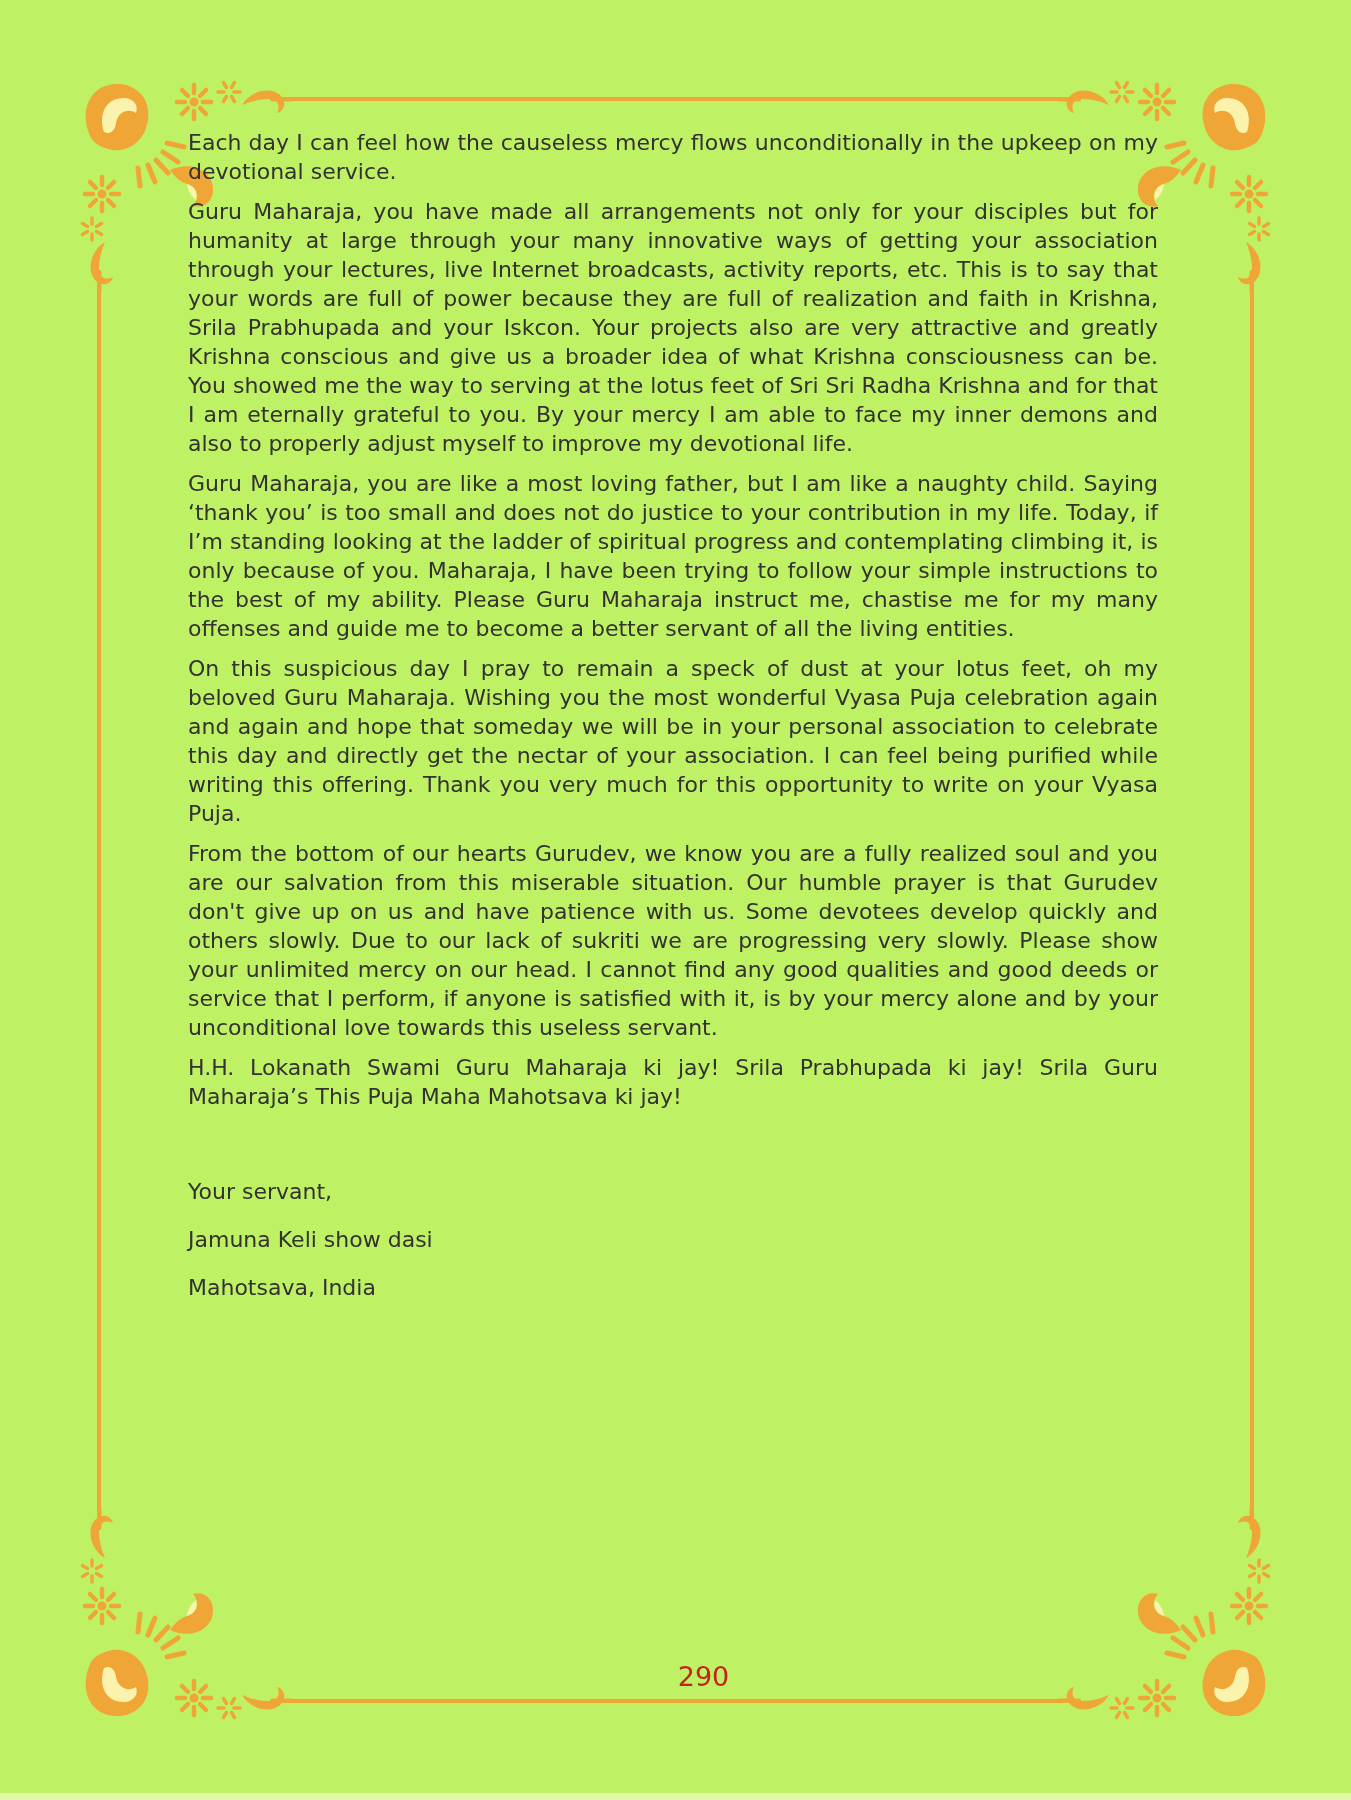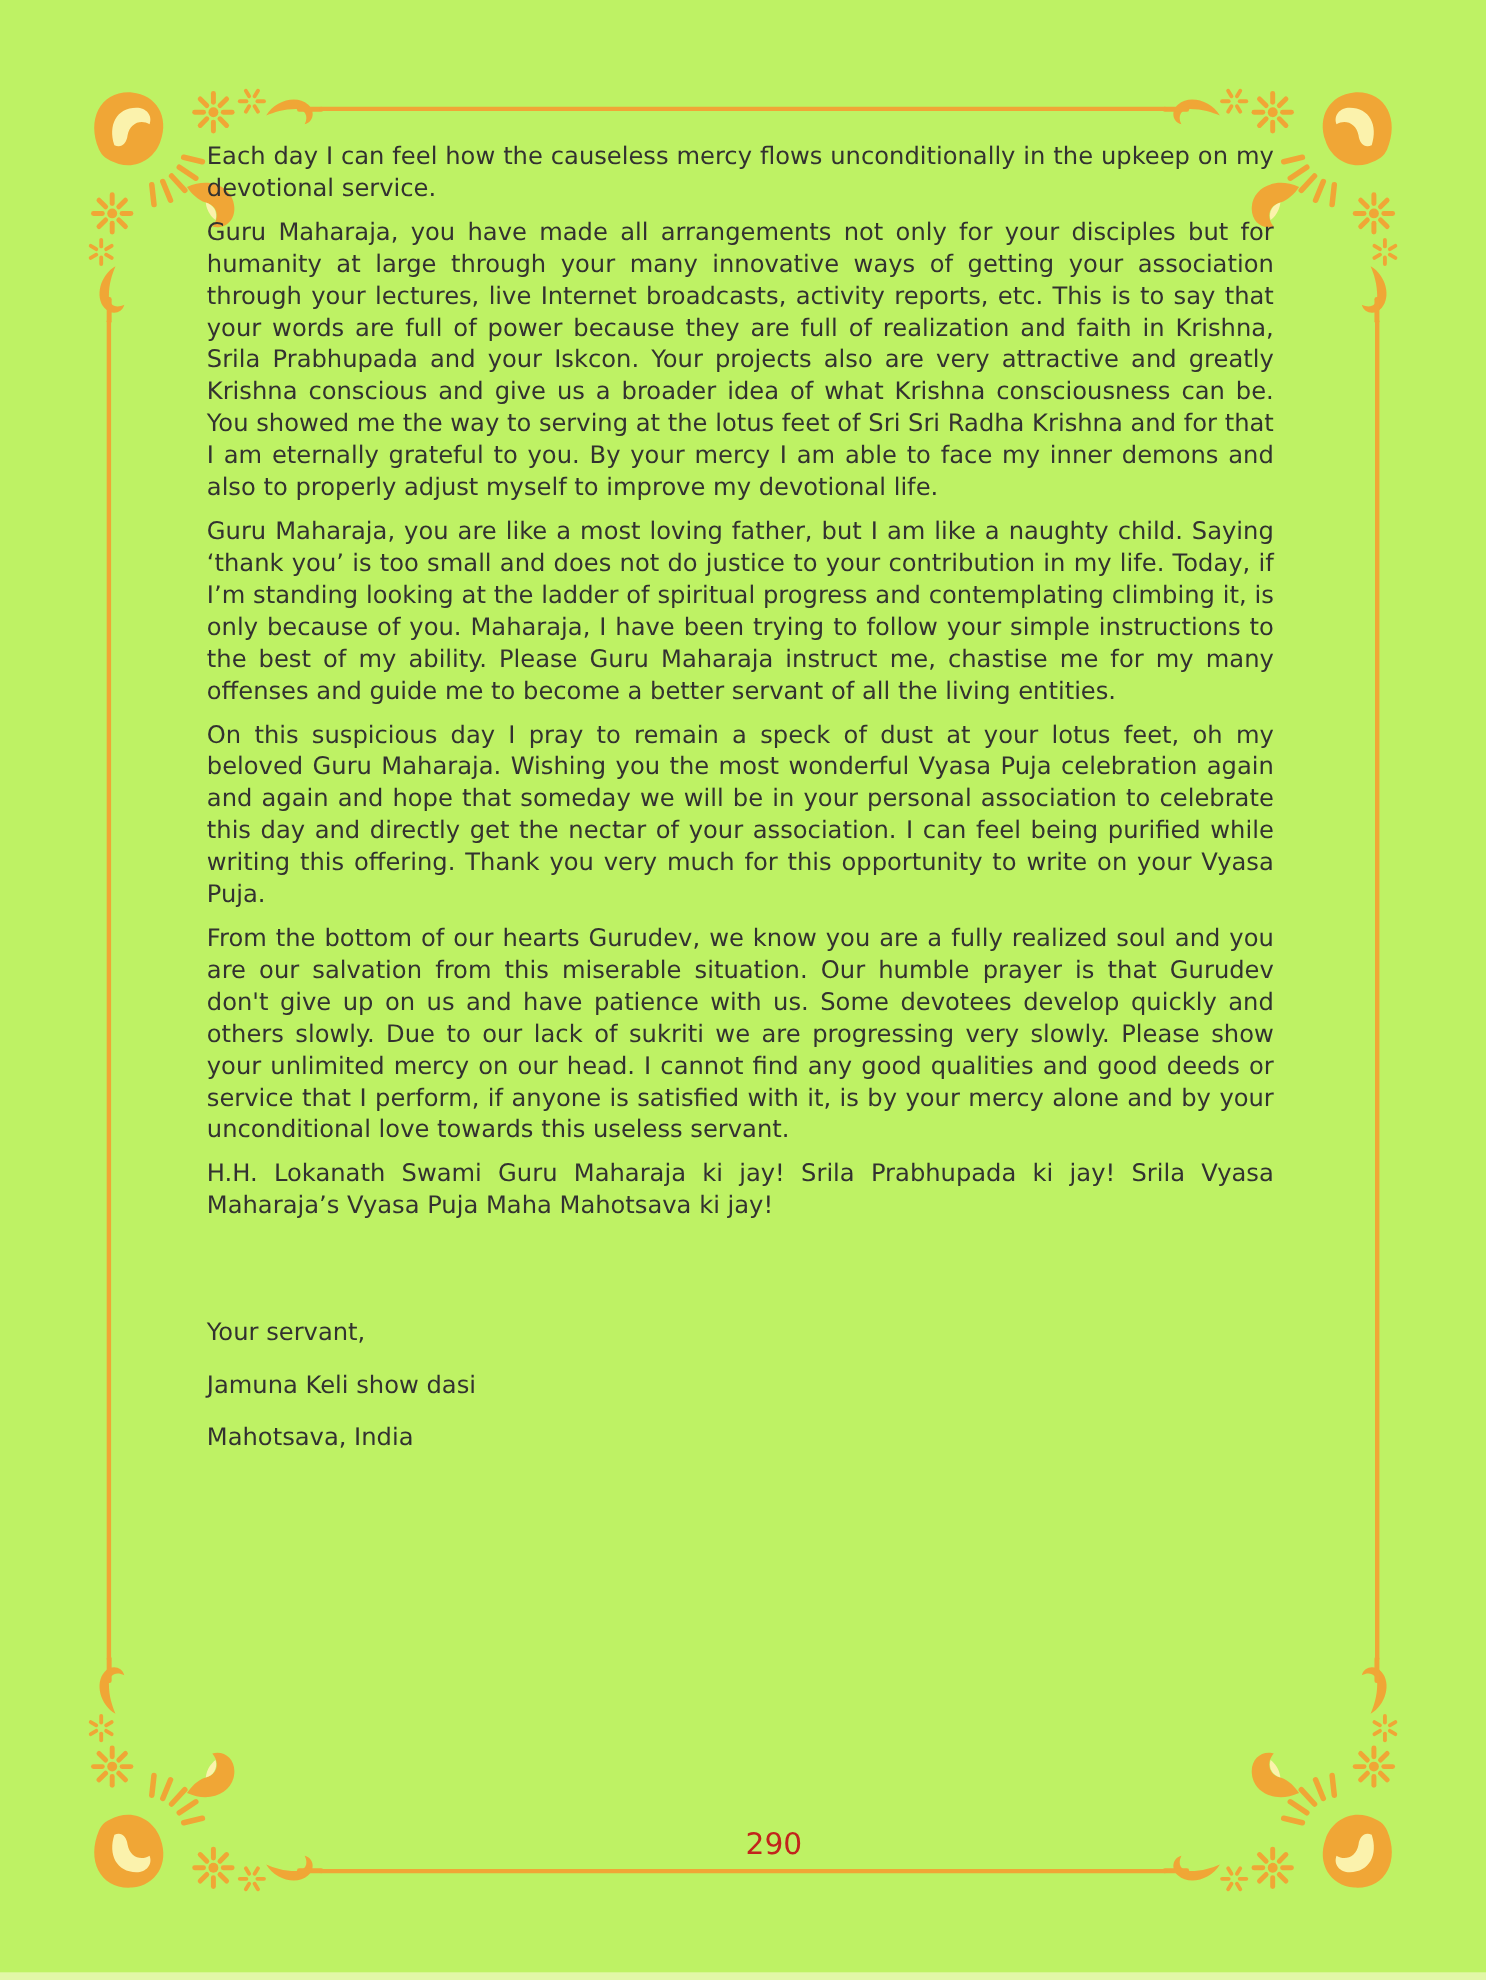--- a/index.html
+++ b/index.html
@@ -33,21 +33,21 @@
   .letter-body {
     position: absolute;
     left: 188px; top: 128px; width: 970px;
     color: #333230;
     font-size: 22px; line-height: 29px;
   }
   .letter-body p.para {
     margin: 0 0 11px 0;
     text-align: justify;
   }
-  .signature { margin-top: 86px; }
+  .signature { margin-top: 66px; }
   .signature p {
     margin: 0 0 19px 0;
     text-align: left;
   }
   .page-number {
     position: absolute;
     left: 0; top: 1662px; width: 100%;
     text-align: center;
     color: #C2241C;
     font-size: 27px; line-height: 30px; padding-left: 28px;
@@ -121,21 +121,21 @@
   <div class="frame-line bottom"></div>
   <div class="frame-line left"></div>
   <div class="frame-line right"></div>
 
   <div class="letter-body">
     <p class="para">Each day I can feel how the causeless mercy flows unconditionally in the upkeep on my devotional service.</p>
     <p class="para">Guru Maharaja, you have made all arrangements not only for your disciples but for humanity at large through your many innovative ways of getting your association through your lectures, live Internet broadcasts, activity reports, etc. This is to say that your words are full of power because they are full of realization and faith in Krishna, Srila Prabhupada and your Iskcon. Your projects also are very attractive and greatly Krishna conscious and give us a broader idea of what Krishna consciousness can be. You showed me the way to serving at the lotus feet of Sri Sri Radha Krishna and for that I am eternally grateful to you. By your mercy I am able to face my inner demons and also to properly adjust myself to improve my devotional life.</p>
     <p class="para">Guru Maharaja, you are like a most loving father, but I am like a naughty child. Saying ‘thank you’ is too small and does not do justice to your contribution in my life. Today, if I’m standing looking at the ladder of spiritual progress and contemplating climbing it, is only because of you. Maharaja, I have been trying to follow your simple instructions to the best of my ability. Please Guru Maharaja instruct me, chastise me for my many offenses and guide me to become a better servant of all the living entities.</p>
     <p class="para">On this suspicious day I pray to remain a speck of dust at your lotus feet, oh my beloved Guru Maharaja. Wishing you the most wonderful Vyasa Puja celebration again and again and hope that someday we will be in your personal association to celebrate this day and directly get the nectar of your association. I can feel being purified while writing this offering. Thank you very much for this opportunity to write on your Vyasa Puja.</p>
     <p class="para">From the bottom of our hearts Gurudev, we know you are a fully realized soul and you are our salvation from this miserable situation. Our humble prayer is that Gurudev don't give up on us and have patience with us. Some devotees develop quickly and others slowly. Due to our lack of sukriti we are progressing very slowly. Please show your unlimited mercy on our head. I cannot find any good qualities and good deeds or service that I perform, if anyone is satisfied with it, is by your mercy alone and by your unconditional love towards this useless servant.</p>
-    <p class="para">H.H. Lokanath Swami Guru Maharaja ki jay! Srila Prabhupada ki jay! Srila Vyasa Maharaja’s Vyasa Puja Maha Mahotsava ki jay!</p>
+    <p class="para">H.H. Lokanath Swami Guru Maharaja ki jay! Srila Prabhupada ki jay! Srila Guru Maharaja’s This Puja Maha Mahotsava ki jay!</p>
 
     <div class="signature">
       <p>Your servant,</p>
       <p>Jamuna Keli show dasi</p>
       <p>Mahotsava, India</p>
     </div>
   </div>
 
   <div class="page-number">290</div>
 

